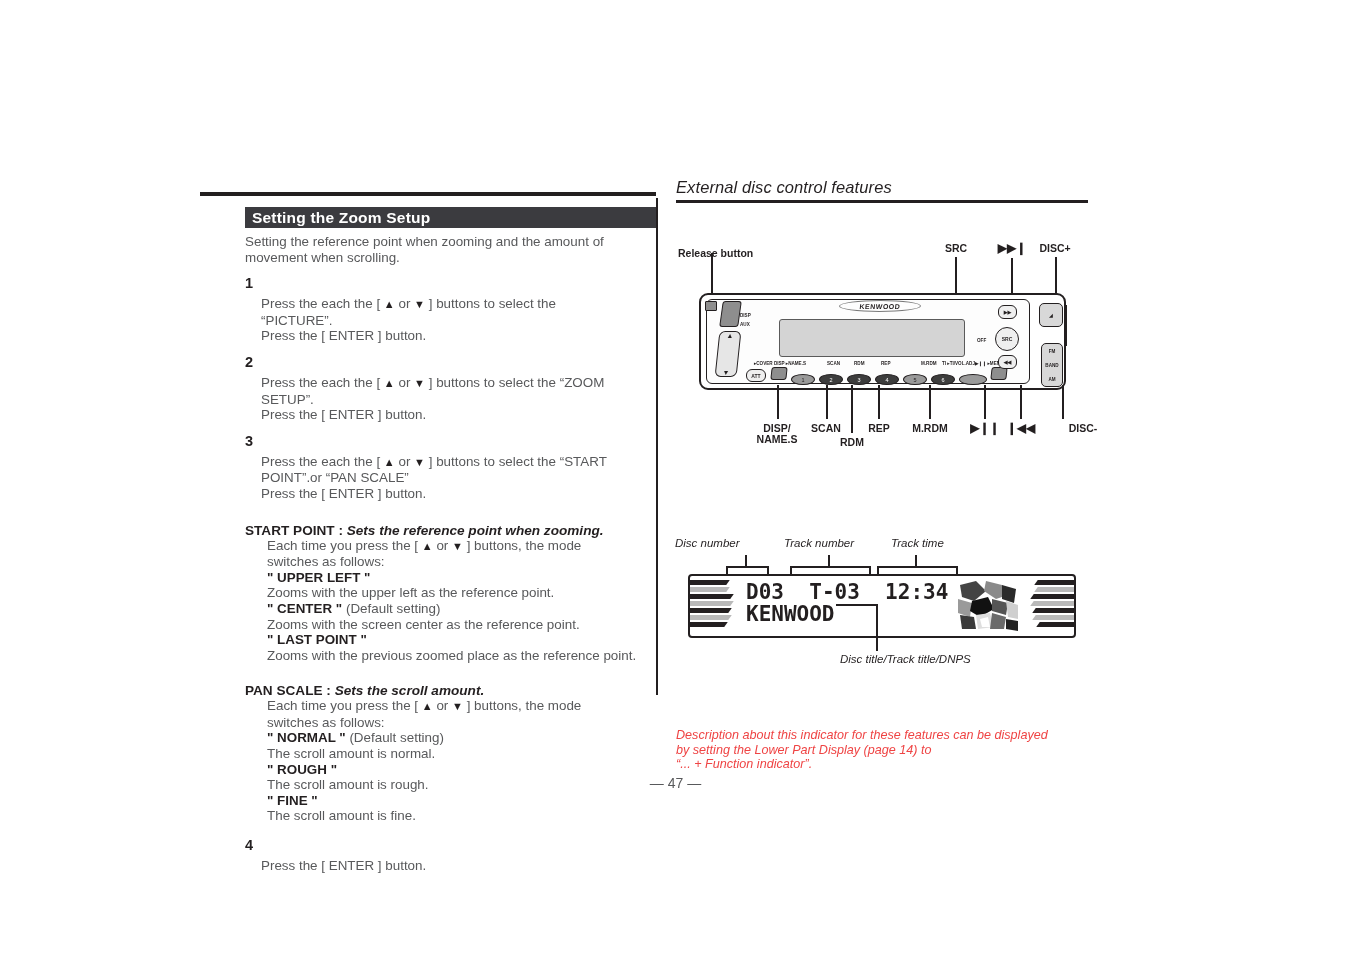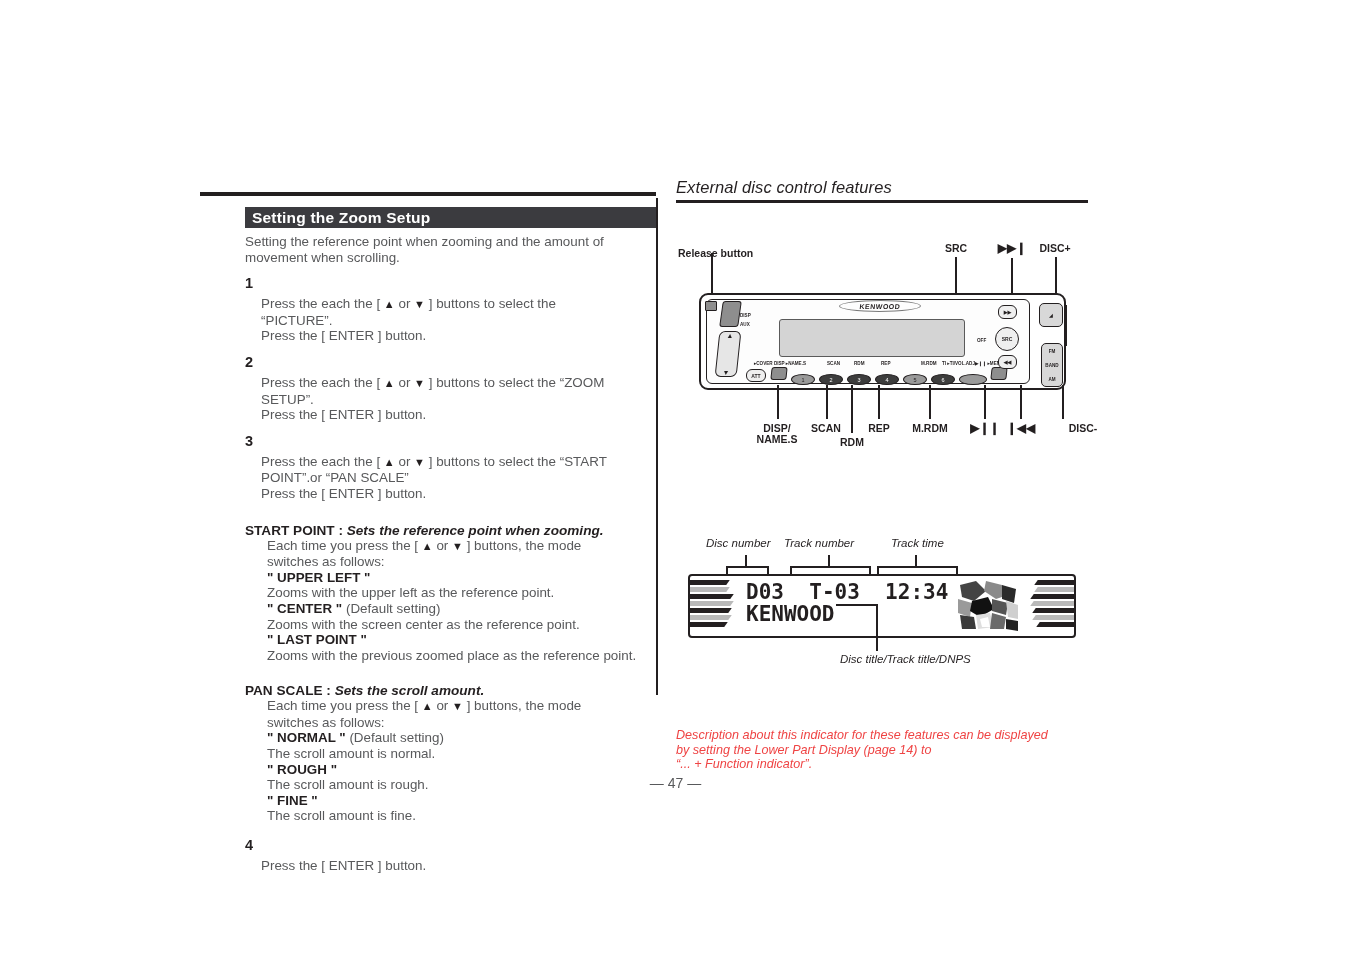--- a/index.html
+++ b/index.html
@@ -359,21 +359,21 @@
 
   <div class="callout-line" style="left:984px;top:385px;height:34px;"></div>
   <div class="callout-label" style="left:968px;top:423px;width:34px;font-size:12px;">▶❙❙</div>
 
   <div class="callout-line" style="left:1020px;top:385px;height:34px;"></div>
   <div class="callout-label" style="left:1004px;top:423px;width:34px;font-size:12px;">❙◀◀</div>
 
   <div class="callout-line" style="left:1062px;top:385px;height:34px;"></div>
   <div class="callout-label" style="left:1064px;top:423px;width:38px;">DISC-</div>
 
-  <div class="lcd-callout-label" style="left:706px;top:537px;">Disc number</div>
+  <div class="lcd-callout-label" style="left:675px;top:537px;">Disc number</div>
   <div class="lcd-callout-label" style="left:784px;top:537px;">Track number</div>
   <div class="lcd-callout-label" style="left:891px;top:537px;">Track time</div>
 
   <div class="callout-line" style="left:745px;top:555px;height:12px;"></div>
   <div class="callout-line" style="left:828px;top:555px;height:12px;"></div>
   <div class="callout-line" style="left:915px;top:555px;height:12px;"></div>
 
   <div class="bracket" style="left:726px;top:566px;width:39px;"></div>
   <div class="bracket" style="left:790px;top:566px;width:77px;"></div>
   <div class="bracket" style="left:877px;top:566px;width:77px;"></div>

